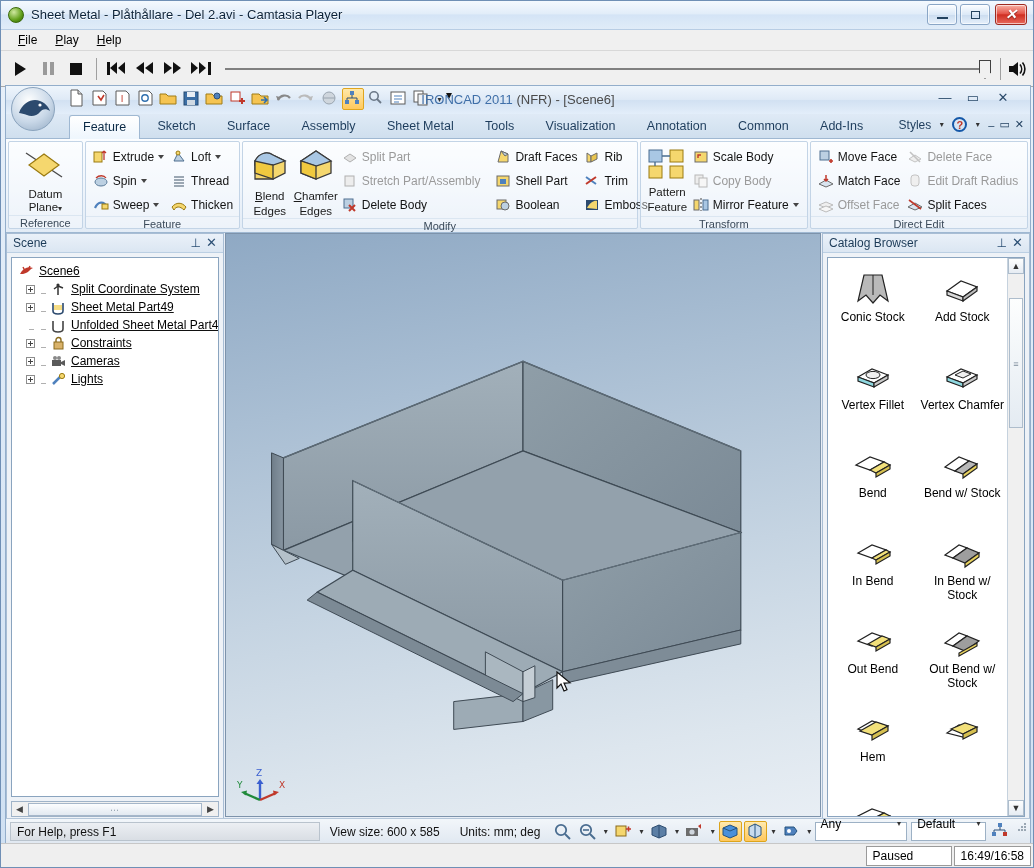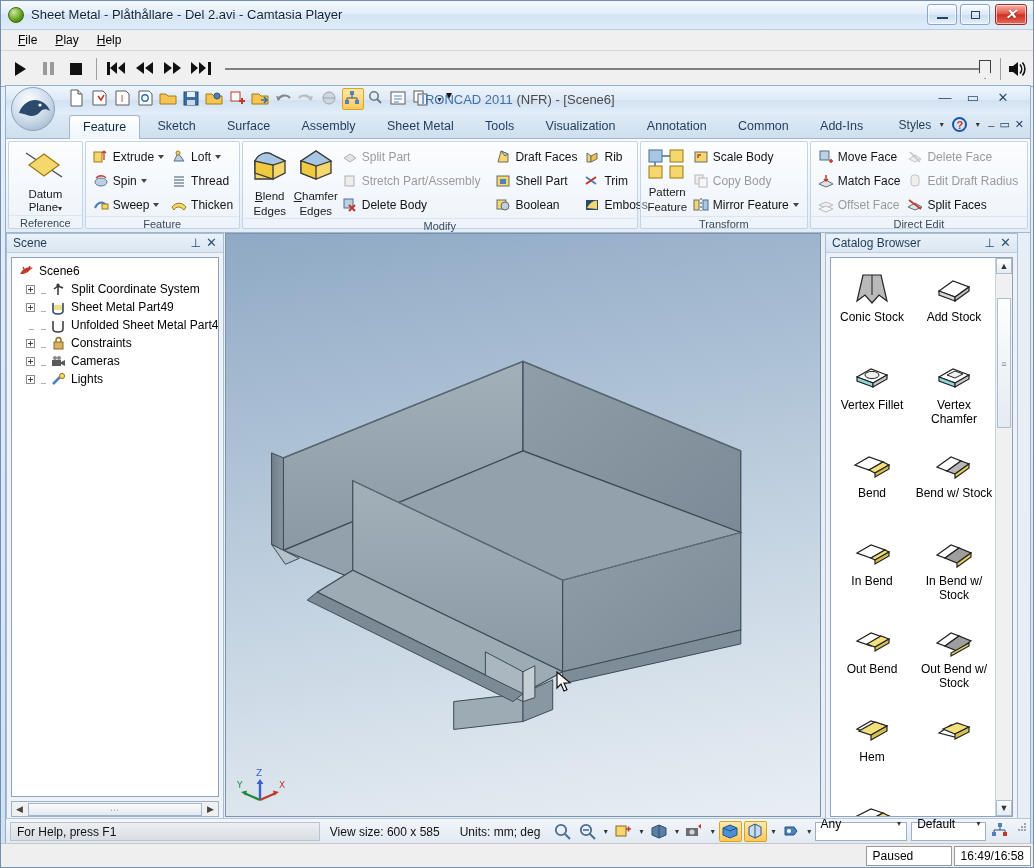--- a/index.html
+++ b/index.html
@@ -171,21 +171,21 @@
     border-bottom:1px solid #bbcfe3; position:relative;
     font-size:12px; color:#1b3a57; padding:2px 0 0 6px;
   }
   .dock-header .pin { position:absolute; right:22px; top:2px; font-size:12px; color:#2b4f74;}
   .dock-header .x { position:absolute; right:6px; top:1px; font-size:13px; color:#2b4f74;}
 
   
   #scene-panel { left:0; width:218px; bottom:0; }
   #tree {
     position:absolute; left:4px; right:4px; top:23px; bottom:46px;
-    background:#fff; border:1px solid #8aa4bf; overflow:hidden; padding:4px 0 0 2px;
+    background:#fff; border:1px solid #8aa4bf; overflow:hidden; padding:4px 0 0 2px;text-decoration:underline;
   }
   .tnode { display:flex; align-items:center; height:18px; font-size:12px; white-space:nowrap; color:#000; }
   .texp {
     width:9px;height:9px;border:1px solid #8d8d8d;background:#fff;margin-right:3px;
     position:relative; flex:none;
   }
   .texp:before { content:""; position:absolute; left:1px; top:3px; width:5px;height:1px;background:#444; }
   .texp:after  { content:""; position:absolute; left:3px; top:1px; width:1px;height:5px;background:#444; }
   .tdash { width:9px; margin-right:3px; flex:none; position:relative; }
   .tdash:before { content:""; position:absolute; left:3px; top:4px; width:5px; height:1px; background:#b0b0b0;}
@@ -205,21 +205,21 @@
   
   #viewport {
     position:absolute; left:219px; right:209px; top:0; bottom:27px;
     background: linear-gradient(170deg, #8fa9c4 0%, #a9bed3 28%, #c5d4e2 58%, #dde6ee 85%, #e8eef4 100%);
     border:1px solid #7d93ab; overflow:hidden;
   }
   #triad { position:absolute; left:6px; bottom:6px; width:58px; height:44px; }
   #cursor { position:absolute; left:330px; top:437px; }
 
   
-  #catalog-panel { right:12px; width:193px; bottom:0; }
+  #catalog-panel { right:0; width:208px; bottom:0; }
   #catalog-body {
     position:absolute; left:4px; right:4px; top:23px; bottom:26px;
     background:#fff; border:1px solid #8aa4bf; overflow:hidden;
   }
   #catalog-grid {
     position:absolute; left:0; right:17px; top:0; bottom:0;
     display:grid; grid-template-columns:1fr 1fr; align-content:start;
     padding-top:6px;
   }
   .cat-cell { text-align:center; padding:4px 2px 6px 2px; height:88px; }

